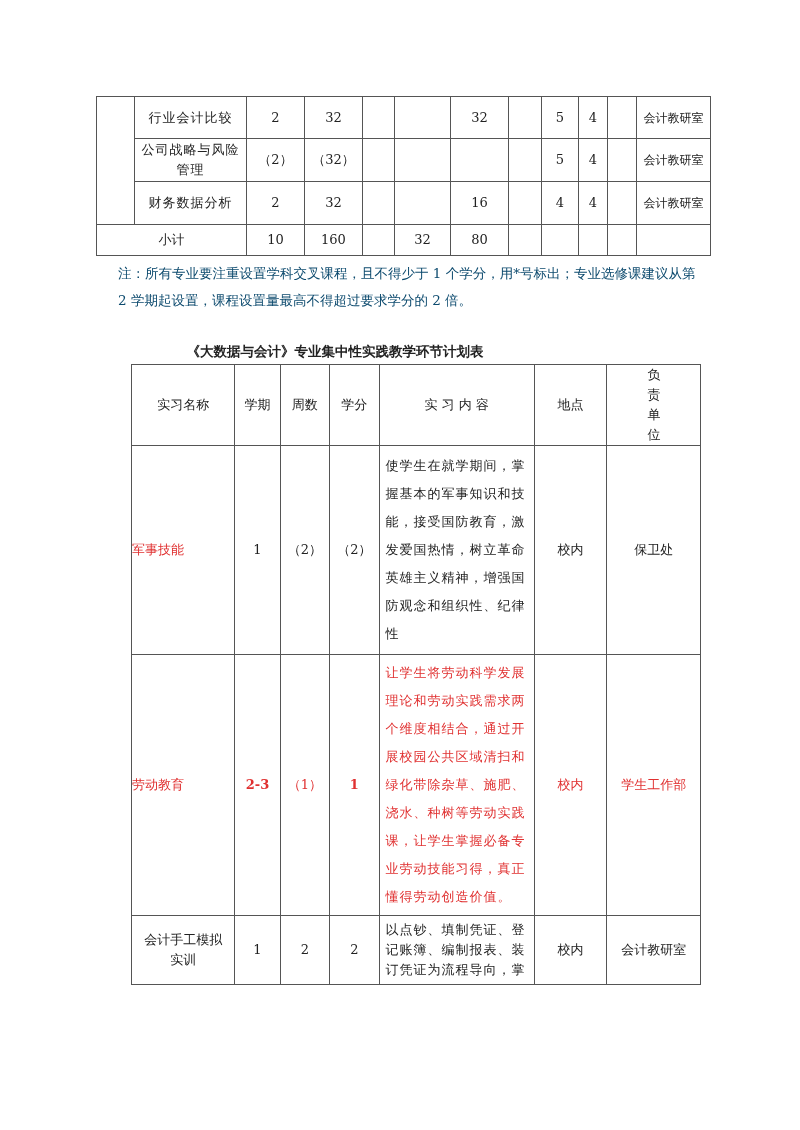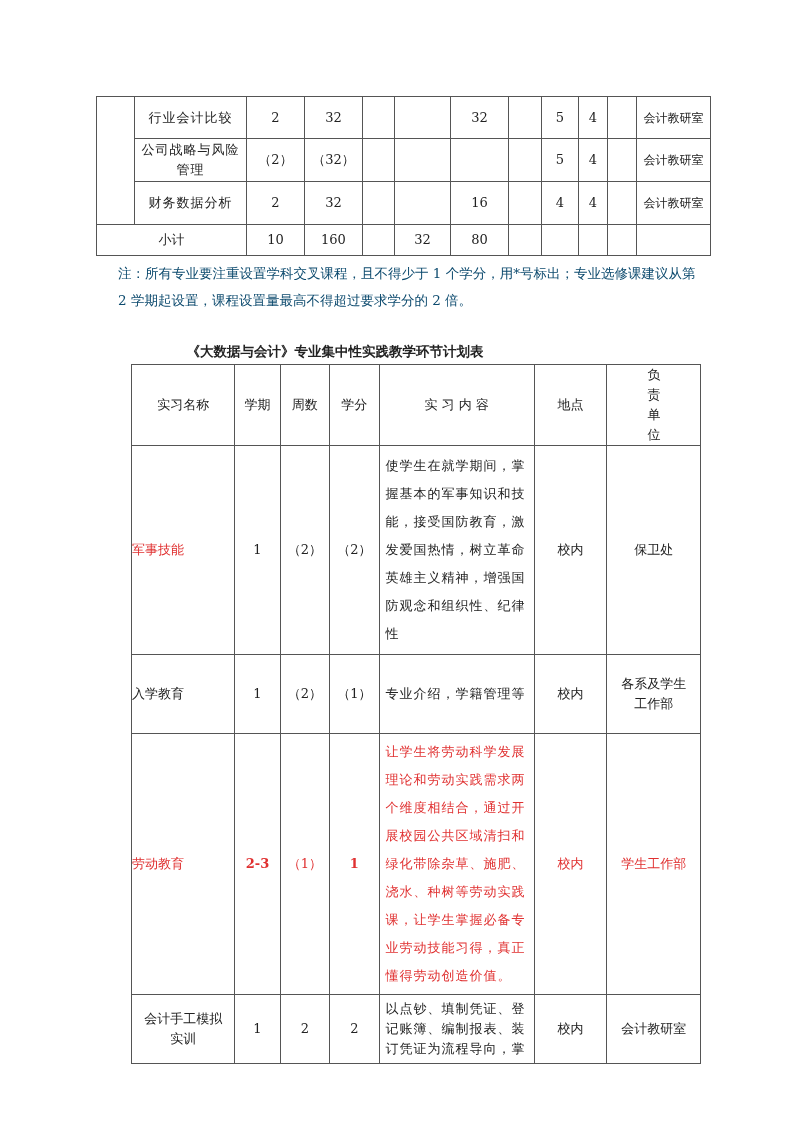--- a/index.html
+++ b/index.html
@@ -151,29 +151,20 @@
   </tr>
   <tr class="row1">
     <td class="left red">军事技能</td>
     <td>1</td>
     <td>（2）</td>
     <td>（2）</td>
     <td class="content">使学生在就学期间，掌握基本的军事知识和技能，接受国防教育，激发爱国热情，树立革命英雄主义精神，增强国防观念和组织性、纪律性</td>
     <td>校内</td>
     <td>保卫处</td>
   </tr>
-  <tr class="row2">
-    <td class="left">入学教育</td>
-    <td>1</td>
-    <td>（2）</td>
-    <td>（1）</td>
-    <td class="content">专业介绍，学籍管理等</td>
-    <td>校内</td>
-    <td style="padding:0 8px;">各系及学生工作部</td>
-  </tr>
   <tr class="row3 red">
     <td class="left red">劳动教育</td>
     <td class="red bold">2-3</td>
     <td class="red">（1）</td>
     <td class="red bold">1</td>
     <td class="content red">让学生将劳动科学发展理论和劳动实践需求两个维度相结合，通过开展校园公共区域清扫和绿化带除杂草、施肥、浇水、种树等劳动实践课，让学生掌握必备专业劳动技能习得，真正懂得劳动创造价值。</td>
     <td class="red">校内</td>
     <td class="red">学生工作部</td>
   </tr>
   <tr class="row5">

